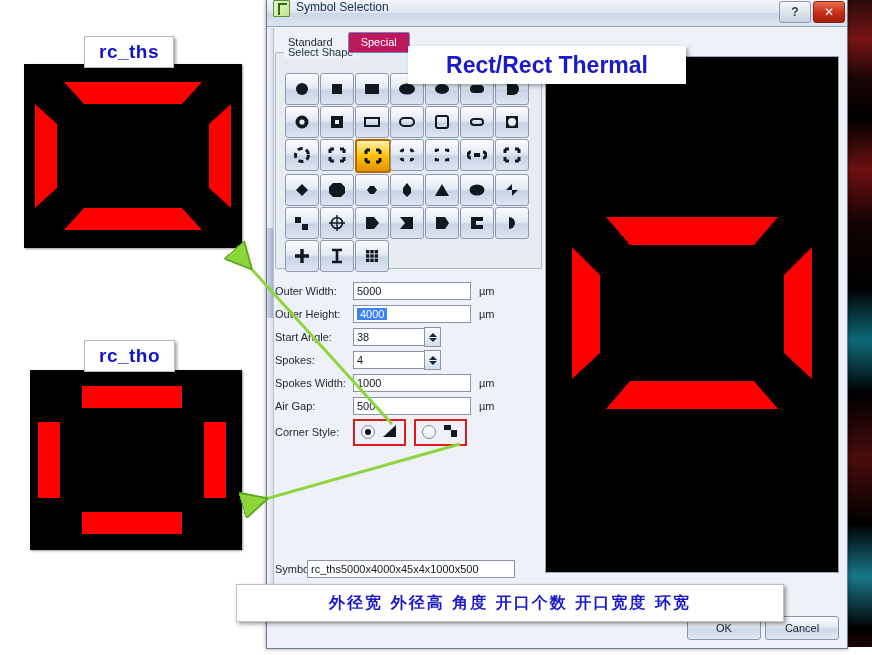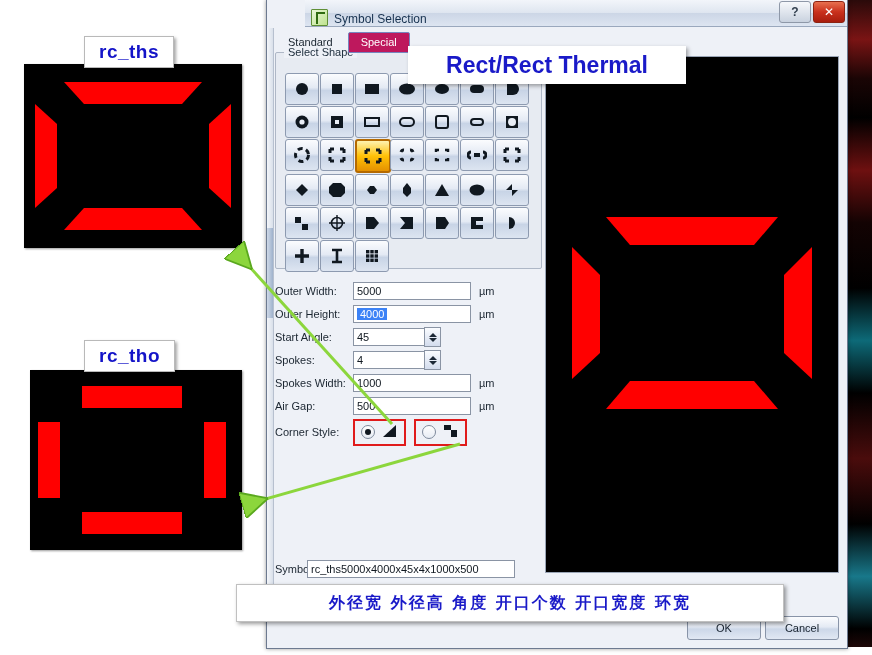--- a/index.html
+++ b/index.html
@@ -46,21 +46,21 @@
     position:absolute;left:266px;top:0px;width:580px;height:648px;z-index:10;
     background:#eef1f7;
     border:1px solid #6d7a90;
     border-top:none;
     box-shadow:0 0 4px rgba(0,0,0,.4);
   }
   .titlebar{
     position:relative;height:26px;
     background:linear-gradient(180deg,#f2f5fa 0%,#dfe6f0 48%,#ccd6e6 52%,#dde5f1 100%);
     border-bottom:1px solid #9aa8bd;
-    display:flex;align-items:flex-end;margin-left:38px;
+    display:flex;align-items:flex-start;
   }
   .title-icon{
     width:15px;height:15px;margin-left:6px;margin-right:6px;
     background:linear-gradient(135deg,#e8f7d8,#bfe38f);
     border:1px solid #5f8f36;border-radius:1px;position:relative;flex:none;
   }
   .title-icon::after{
     content:"";position:absolute;left:4px;top:2px;width:7px;height:10px;
     border-left:2px solid #2f6b10;border-top:2px solid #2f6b10;
   }
@@ -467,21 +467,21 @@
       </div>
       <div class="prow">
         <span class="plabel">Outer Height:</span>
         <span class="pinput w-wide">
           <span class="sel-val">4000</span>
         </span>
         <span class="unit">µm</span>
       </div>
       <div class="prow">
         <span class="plabel">Start Angle:</span>
-        <span class="pinput w-spin">45</span>
+        <span class="pinput w-spin">38</span>
         <span class="spinbtns">
           <span class="sp-up"></span>
           <span class="sp-dn"></span>
         </span>
       </div>
       <div class="prow">
         <span class="plabel">Spokes:</span>
         <span class="pinput w-spin">4</span>
         <span class="spinbtns">
           <span class="sp-up"></span>

